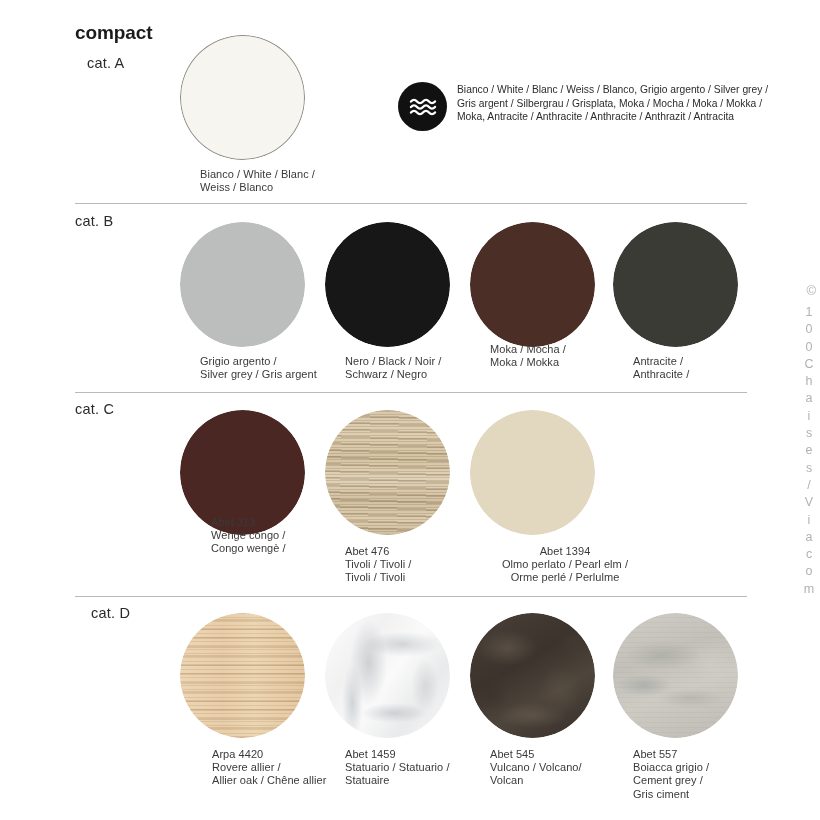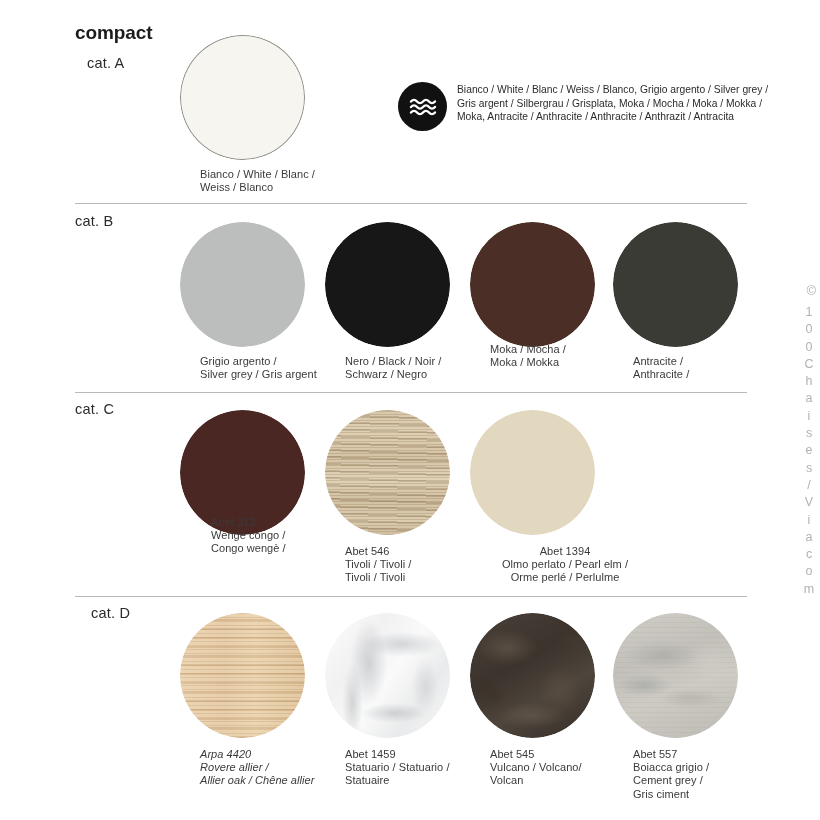--- a/index.html
+++ b/index.html
@@ -234,37 +234,37 @@
         <div class="cat-label" style="top: 401px;">cat. C</div>
         <div class="swatch" style="left: 180px; top: 410px;">
           <div class="swatch-inner tex-plain" style="background: rgb(75, 39, 36);"></div>
         </div>
         <div class="caption" style="left: 200px; top: 516px; margin-left: 11px;">Abet 313
 Wengè congo /
 Congo wengè /</div>
         <div class="swatch" style="left: 325px; top: 410px;">
           <div class="swatch-inner tex-travertine"></div>
         </div>
-        <div class="caption" style="left: 345px; top: 545px;">Abet 546
+        <div class="caption" style="left: 345px; top: 545px;">Abet 476
 Tivoli / Tivoli /
 Tivoli / Tivoli</div>
         <div class="swatch" style="left: 470px; top: 410px;">
           <div class="swatch-inner tex-plain" style="background: rgb(226, 215, 191);"></div>
         </div>
         <div class="caption" style="left: 490px; top: 545px; text-align: center;">Abet 1394
 Olmo perlato / Pearl elm /
 Orme perlé / Perlulme</div>
       </div>
       <div class="section">
         <div class="rule" style="top: 596px;"></div>
         <div class="cat-label" style="top: 605px; margin-left: 16px;">cat. D</div>
         <div class="swatch" style="left: 180px; top: 613px;">
           <div class="swatch-inner tex-oak"></div>
         </div>
-        <div class="caption" style="left: 200px; top: 748px; font-style: italic;">Arpa 4420
+        <div class="caption" style="left: 212px; top: 748px;">Arpa 4420
 Rovere allier /
 Allier oak / Chêne allier</div>
         <div class="swatch" style="left: 325px; top: 613px;">
           <div class="swatch-inner tex-marble"></div>
         </div>
         <div class="caption" style="left: 345px; top: 748px;">Abet 1459
 Statuario / Statuario /
 Statuaire</div>
         <div class="swatch" style="left: 470px; top: 613px;">
           <div class="swatch-inner tex-volcano"></div>

